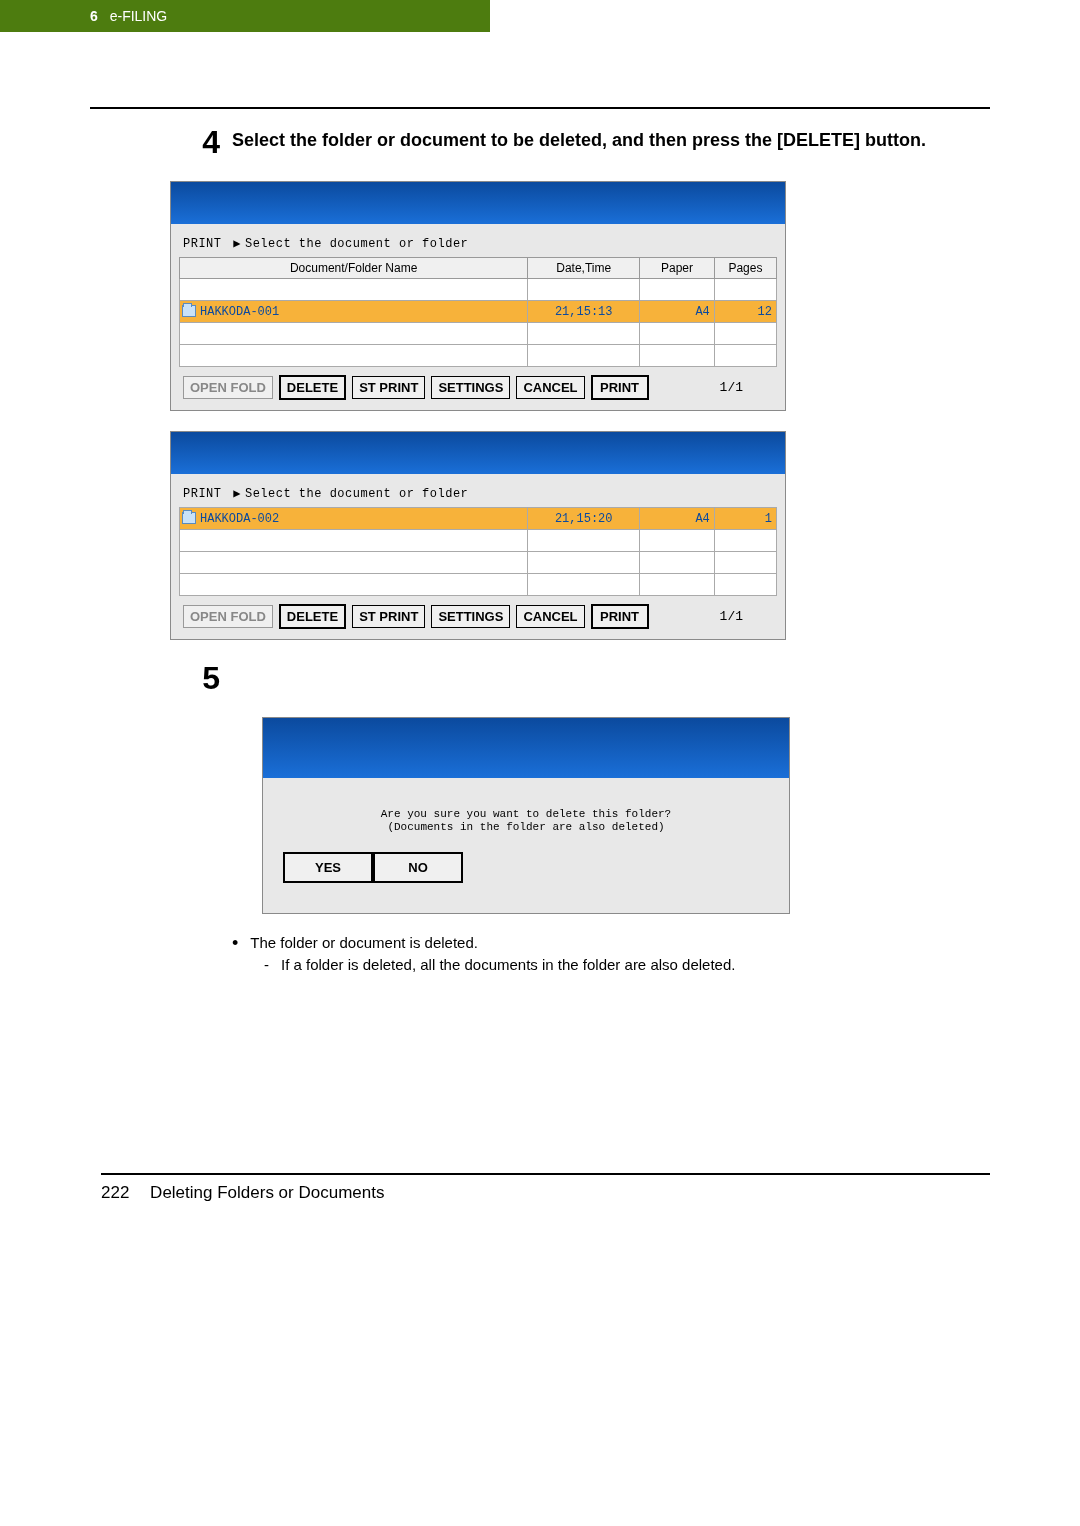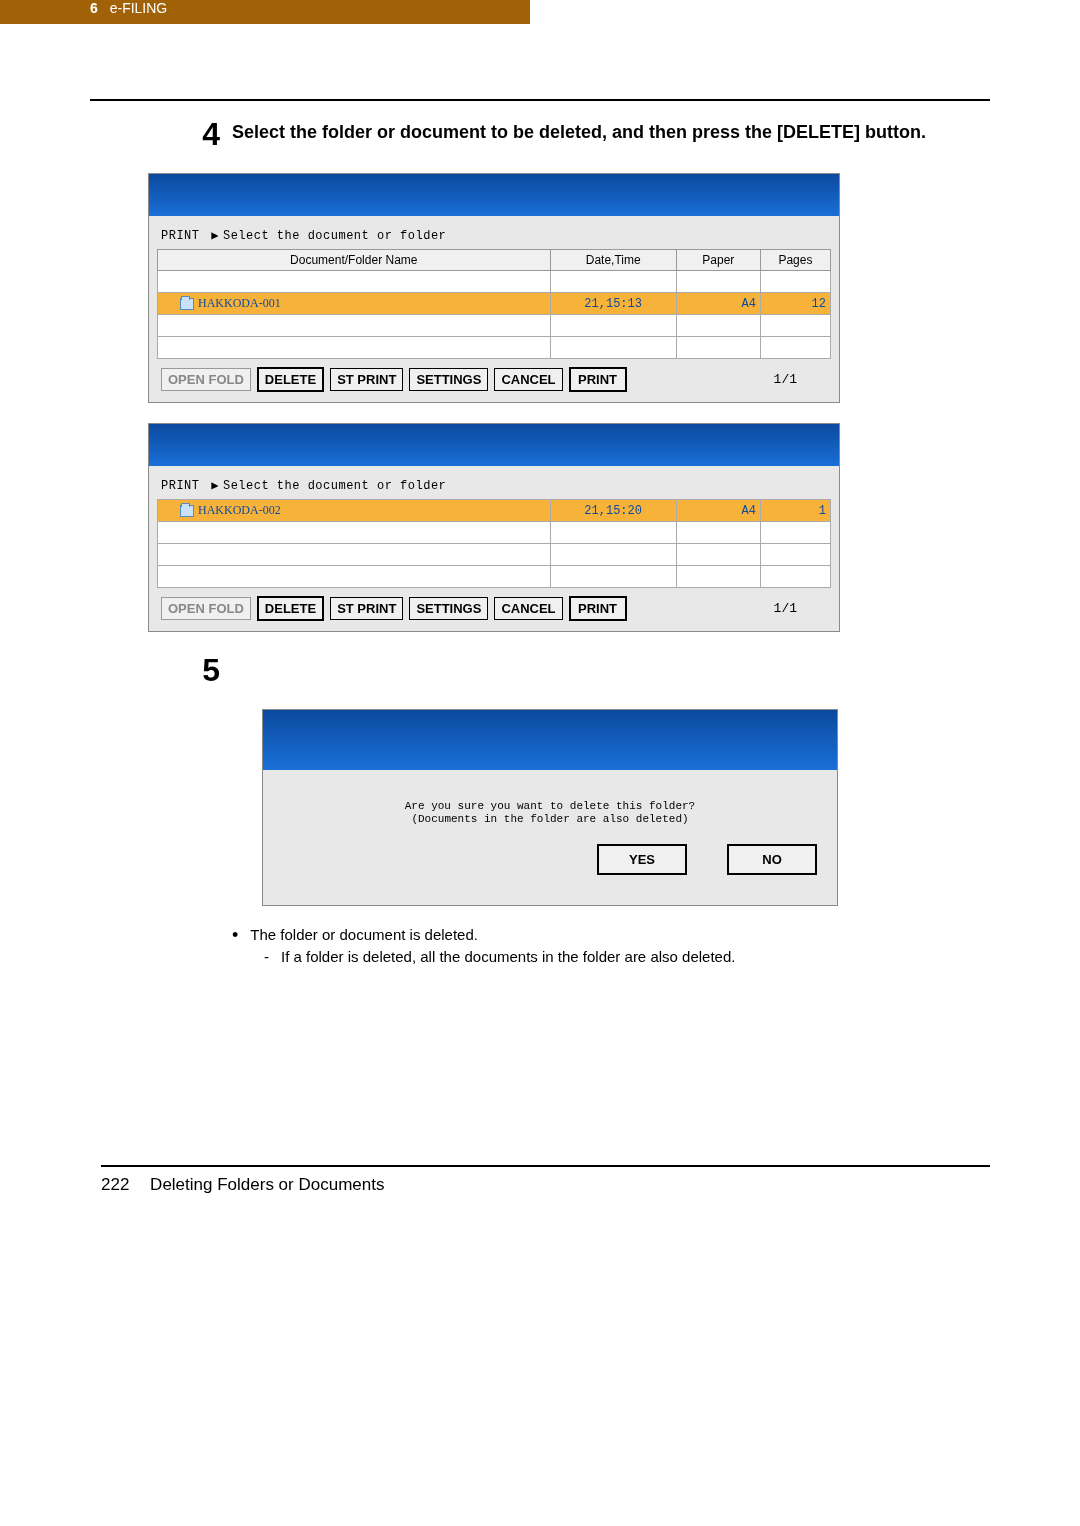--- a/index.html
+++ b/index.html
@@ -1,65 +1,65 @@
 <!DOCTYPE html>
 <html><head>
 <meta charset="utf-8">
 <style>
 * { margin: 0; padding: 0; box-sizing: border-box; }
 body { font-family: Arial, Helvetica, sans-serif; background: #fff; width: 1080px; }
-.page-header { background: #a16207; color: #fff; font-size: 14px; padding: 0 20px 8px 90px; width: 530px; }
+.page-header { background: #4d7c0f; color: #fff; font-size: 14px; padding: 8px 20px 8px 90px; width: 490px; }
 .page-header .pg { font-weight: bold; margin-right: 8px; }
 .content { padding: 0 90px 0 90px; }
 .hr-line { border-top: 2px solid #000; margin: 75px 0 10px 0; }
 .step { display: flex; margin-top: 15px; margin-bottom: 20px; }
 .step-num { font-size: 32px; font-weight: bold; width: 42px; text-align: right; padding-right: 12px; flex-shrink: 0; margin-left: 100px; }
 .step-text { font-size: 18px; font-weight: bold; line-height: 1.35; padding-top: 4px; }
 .body-block { margin-left: 142px; margin-right: 90px; margin-top: 20px; }
 .body-title { font-weight: bold; font-size: 15px; margin-bottom: 4px; }
 .body-para { font-size: 15px; line-height: 1.4; }
 .bullet-block { margin-left: 142px; margin-top: 20px; font-size: 15px; }
 .bullet-block .b1 { display: flex; align-items: flex-start; gap: 12px; margin-bottom: 4px; }
 .bullet-block .b2 { display: flex; align-items: flex-start; gap: 12px; margin-left: 32px; }
 .bullet-dot { font-size: 18px; line-height: 1; }
 .bullet-dash { font-size: 15px; }
 .footer { margin-top: 200px; padding: 0 90px 20px 90px; margin-left: 11px; }
 .footer-line { border-top: 2px solid #000; margin-bottom: 8px; }
 .footer-text { font-size: 17px; }
 .footer-text .pnum { margin-right: 16px; }
 
 
-.screenshot { margin-left: 58px; width: 692px; border: 1px solid #8a8a8a; background: #e8e8e8; margin-top: 14px; margin-bottom: 20px; }
+.screenshot { margin-left: 80px; width: 616px; border: 1px solid #8a8a8a; background: #e8e8e8; margin-top: 14px; margin-bottom: 20px; }
 .ss-topbar { background: linear-gradient(#0b4a9e, #1a6fd8); height: 42px; }
 .ss-body { padding: 8px 8px 8px 8px; }
 .ss-prompt { font-family: "Courier New", monospace; font-size: 12px; letter-spacing: 0.5px; padding: 4px 0 6px 4px; }
 .ss-prompt .arrow { margin: 0 4px; }
 .ss-table { width: 100%; border-collapse: collapse; font-size: 12px; font-family: Arial, sans-serif; }
 .ss-table th { border: 1px solid #999; background: #f0f0f0; font-weight: normal; padding: 3px 4px; text-align: center; }
 .ss-table td { border: 1px solid #aaa; padding: 2px 4px; height: 22px; }
 .ss-row-sel { background: #f7b23a; }
 .ss-row-sel td { font-family: "Courier New", monospace; color: #0b4a9e; font-size: 12px; }
-.ss-row-sel .name { text-align: left; padding-left: 22px; font-family: Liberation Serif, serif; }
+.ss-row-sel .name { text-align: left; padding-left: 2px; }
 .ss-row-sel .icon { display: inline-block; width: 14px; height: 12px; background: #c9e2f8; border: 1px solid #5a8bbf; vertical-align: middle; margin-right: 4px; position: relative; }
 .ss-row-sel .icon::before { content: ""; position: absolute; top: -3px; left: 0; width: 7px; height: 3px; background: #c9e2f8; border: 1px solid #5a8bbf; border-bottom: none; }
 .ss-row-empty td { background: #fff; }
 .ss-btnrow { display: flex; align-items: center; gap: 6px; padding: 8px 4px 2px 4px; }
 .ss-btn { border: 1px solid #000; background: #f0f0f0; font-size: 13px; font-weight: bold; padding: 3px 6px; font-family: Arial, sans-serif; text-align: center; min-width: 58px; }
 .ss-btn.disabled { color: #888; border-color: #999; }
 .ss-btn.primary { border: 2px solid #000; }
 .ss-pager { font-family: "Courier New", monospace; font-size: 13px; margin-left: auto; margin-right: 30px; }
 .th-name { width: 280px; }
 .th-date { width: 90px; }
 .th-paper { width: 60px; }
 .th-pages { width: 50px; }
 
 
 .ss-confirm { padding: 30px 20px 30px 20px; text-align: center; }
 .ss-confirm-text { font-family: "Courier New", monospace; font-size: 11px; line-height: 1.2; margin-bottom: 18px; }
-.ss-confirm-btns { display: flex; justify-content: flex-end; gap: 40px; }
+.ss-confirm-btns { display: flex; justify-content: flex-start; }
 .ss-confirm-btns .ss-btn { min-width: 90px; padding: 6px 10px; }
 </style>
 </head>
 <body>
 
 <div class="page-header">
   <span class="pg">6</span>
   <span>e-FILING</span>
 </div>
 
@@ -169,21 +169,21 @@
         <div class="ss-btn primary">PRINT</div>
         <div class="ss-pager">1/1</div>
       </div>
     </div>
   </div>
 
   <div class="step">
     <div class="step-num">5</div>
   </div>
 
-  <div class="screenshot" style="width:576px; margin-left:172px;">
+  <div class="screenshot" style="width:528px; margin-left:172px;">
     <div class="ss-topbar" style="height:60px;"></div>
     <div class="ss-confirm">
       <div class="ss-confirm-text">
         <span>Are you sure you want to delete this folder?</span><br>
         <span>(Documents in the folder are also deleted)</span>
       </div>
       <div class="ss-confirm-btns">
         <div class="ss-btn primary">YES</div>
         <div class="ss-btn primary">NO</div>
       </div>

